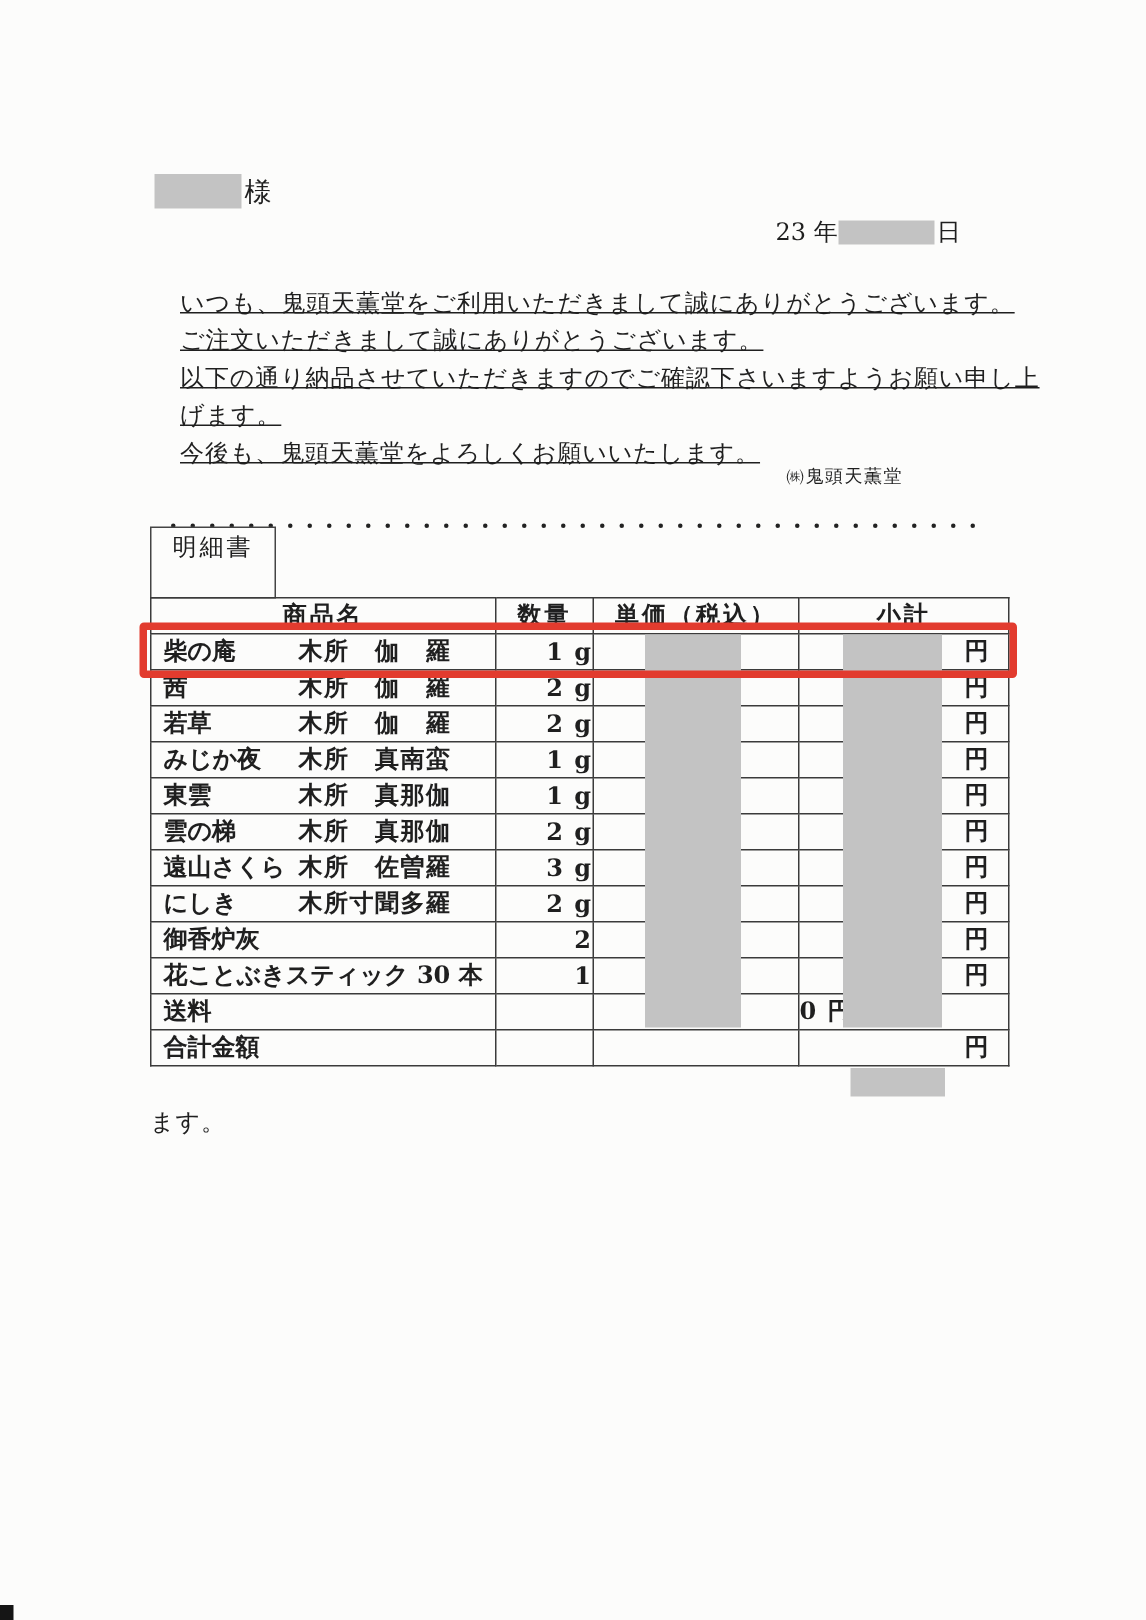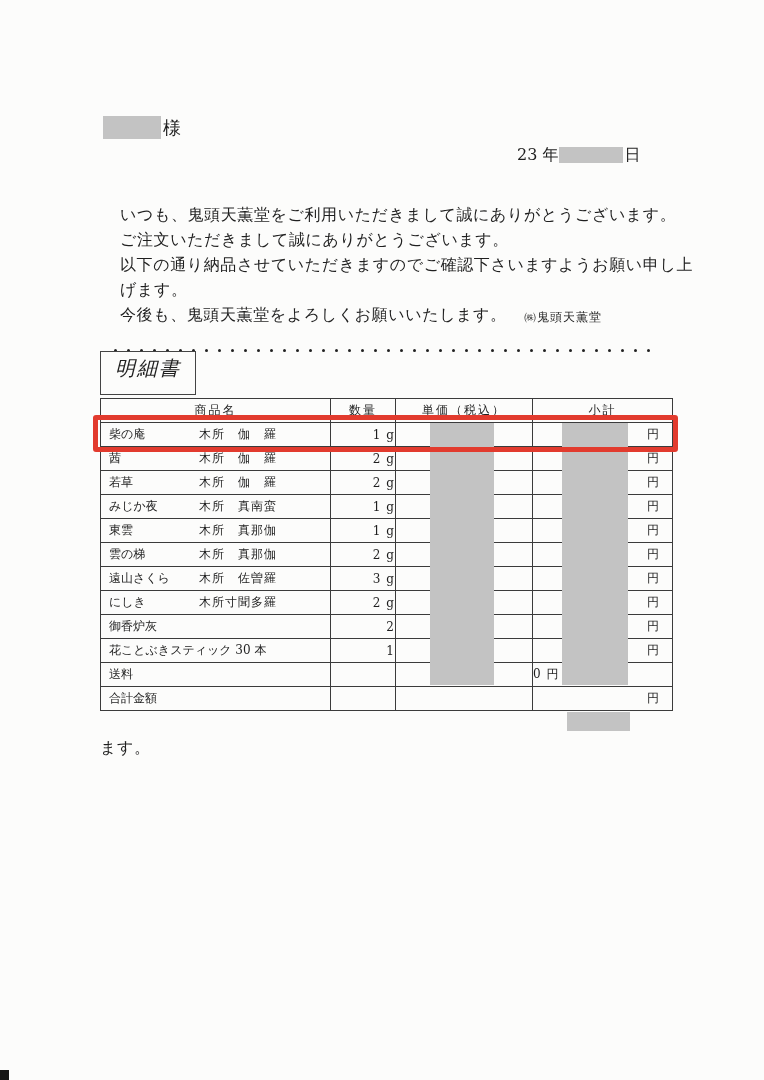--- a/index.html
+++ b/index.html
@@ -24,46 +24,46 @@
   
   .addressee{position:absolute;left:103px;top:116px;font-size:18px;}
   .addressee-redact{width:58px;height:23px;vertical-align:-5px;}
   .addr-suffix{margin-left:2px;letter-spacing:1px;}
 
   
   .dateline{position:absolute;left:517px;top:145px;font-size:16px;}
   .date-redact{width:64px;height:16px;vertical-align:-3px;margin:0 1px;}
 
   
-  .greeting{position:absolute;left:120px;top:202px;font-size:16px;line-height:25px;letter-spacing:0.6px;}
+  .greeting{position:absolute;left:120px;top:189px;font-size:16px;line-height:25px;letter-spacing:0.6px;text-decoration:underline;}
 
   
   .company{position:absolute;left:524px;top:309px;font-size:12px;letter-spacing:1px;}
 
   
   .dots{position:absolute;left:114px;top:337px;height:8px;white-space:nowrap;}
   .dot{display:inline-block;width:3px;height:3px;background:#222;border-radius:50%;margin-right:10px;}
 
   
   .statement{
     position:absolute;left:100px;top:351px;
     border:1px solid #444;
-    padding:3px 14px 12px;
-    font-size:20px;letter-spacing:2px;font-style:italic;
+    padding:3px 14px 22px;
+    font-size:16px;letter-spacing:2px;
   }
 
   
   .table-wrap{position:absolute;left:100px;top:398px;width:572px;}
   table{border-collapse:collapse;table-layout:fixed;width:572px;}
   col.c1{width:230px;} col.c2{width:65px;} col.c3{width:137px;} col.c4{width:140px;}
   th,td{
     border:1px solid var(--line);
     height:23px;
-    font-size:12px;
-    font-weight:normal;
+    font-size:16px;
+    font-weight:bold;
     overflow:hidden;
     white-space:nowrap;
   }
   thead th{text-align:center;letter-spacing:2px;}
   td.c-name{padding-left:8px;text-align:left;}
   .pname{display:inline-block;min-width:90px;}
   .kido{letter-spacing:1px;}
   td.c-qty{text-align:right;letter-spacing:1px;}
   td.c-sub.right{text-align:right;padding-right:13px;}
   td.c-sub.center{text-align:left;letter-spacing:1px;}

